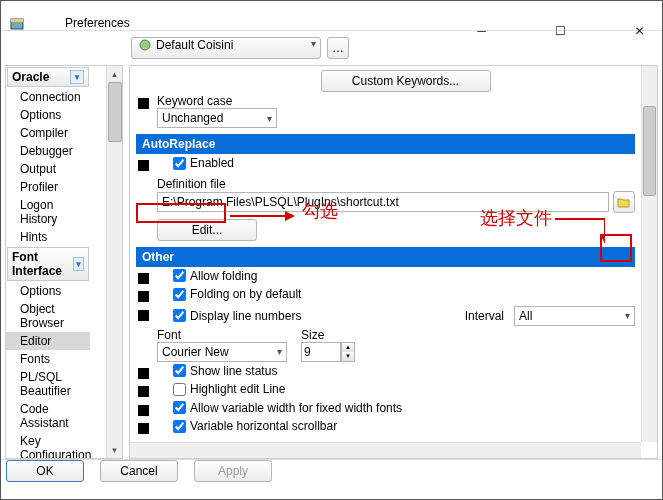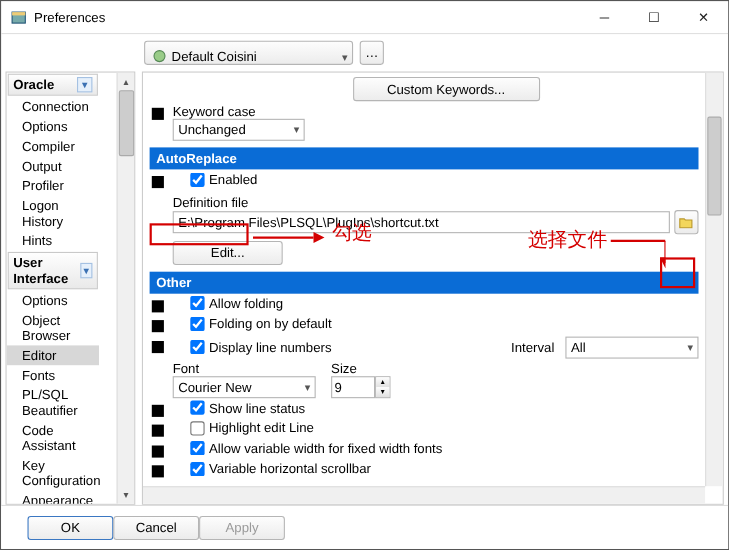--- a/index.html
+++ b/index.html
@@ -1,22 +1,22 @@
 <!DOCTYPE html>
 <html><head>
 <meta charset="utf-8">
 <style>
 * { box-sizing: border-box; font-family: "Segoe UI", Tahoma, sans-serif; font-size: 12px; }
 body { margin: 0; background: #fff; width: 663px; height: 500px; overflow: hidden; border: 1px solid #555; position: relative; }
-.titlebar { height: 30px; display: flex; align-items: center; padding: 0 0 0 8px; border-bottom: 1px solid #e0e0e0; }
+.titlebar { height: 30px; display: flex; align-items: flex-start; padding: 15px 0 0 8px; border-bottom: 1px solid #e0e0e0; gap: 34px; }
 .titlebar .icon { width: 16px; height: 16px; margin-right: 6px; }
 .titlebar .title { flex: 1; }
 .titlebar .winbtn { width: 45px; height: 30px; display: flex; align-items: center; justify-content: center; color: #222; }
 .toprow { display: flex; align-items: center; padding: 6px 10px 6px 130px; gap: 6px; }
-.combo { display: flex; align-items: flex-end; background: linear-gradient(#fdfdfd,#ececec); border: 1px solid #b5b5b5; border-radius: 3px; height: 22px; padding: 0 4px 0 6px; min-width: 190px; }
+.combo { display: flex; align-items: flex-start; background: linear-gradient(#fdfdfd,#ececec); border: 1px solid #b5b5b5; border-radius: 3px; height: 22px; padding: 0 4px 0 6px; min-width: 190px; }
 .combo .arrow { margin-left: auto; font-size: 10px; color: #555; }
 .iconbtn { width: 22px; height: 22px; border: 1px solid #b5b5b5; border-radius: 3px; background: linear-gradient(#fdfdfd,#ececec); display: flex; align-items: center; justify-content: center; }
 .body { display: flex; height: calc(100% - 30px - 34px - 40px); }
 .side { width: 118px; background: #fff; border: 1px solid #ccc; margin: 0 0 0 4px; overflow-y: hidden; position: relative; }
 .sidehdr { display: flex; align-items: center; font-weight: bold; background: linear-gradient(#fefefe,#e9e9e9); border: 1px solid #c9c9c9; margin: 1px; padding: 2px 4px; }
 .sidehdr .exp { width: 14px; height: 14px; background: #e6f0fb; border: 1px solid #a5c1e2; color: #3b71b3; display: flex; align-items: center; justify-content: center; margin-left: auto; font-size: 9px; }
 .sideitem { padding: 2px 4px 2px 14px; cursor: default; }
 .sideitem.sel { background: #d7d7d7; }
 .sidescroll { position: absolute; right: 0; top: 0; bottom: 0; width: 16px; background: #f0f0f0; border-left: 1px solid #ddd; display: flex; flex-direction: column; align-items: center; }
 .sidescroll .arr { height: 16px; display: flex; align-items: center; justify-content: center; width: 100%; font-size: 9px; color: #555; }
@@ -30,21 +30,21 @@
 .toggle { width: 11px; height: 11px; background: #000; margin: 4px 8px 0 2px; flex: none; }
 .content { flex: 1; }
 .hdrbar { background: #0a6cd6; color: #fff; font-weight: bold; padding: 3px 6px; margin: 6px 6px 2px 6px; }
 .btn { min-width: 100px; height: 22px; border: 1px solid #b5b5b5; border-radius: 3px; background: linear-gradient(#fdfdfd,#ececec); display: inline-flex; align-items: center; justify-content: center; padding: 0 10px; }
 .btn.wide { min-width: 170px; }
 .txtfield { width: 100%; height: 20px; border: 1px solid #b5b5b5; padding: 1px 4px; background: #fff; }
 label.chk { display: inline-flex; align-items: center; gap: 4px; margin-left: 16px; }
 input[type=checkbox] { margin: 0; }
 .redbox { position: absolute; border: 2px solid #d40000; pointer-events: none; }
 .redtxt { position: absolute; color: #d40000; font-size: 18px; pointer-events: none; }
-.footer { position: absolute; left: 0; right: 0; bottom: 0; height: 40px; border-top: 1px solid #ddd; display: flex; align-items: center; padding: 0 24px; background: #fff; }
+.footer { position: absolute; left: 0; right: 0; bottom: 0; height: 40px; border-top: 1px solid #ddd; display: flex; padding: 0 5px; gap: 16px; background: #fff; }
 .footer .btn { min-width: 78px; }
 .footer .btn.apply { color: #9a9a9a; }
 .sel-val { border: 1px solid #b5b5b5; height: 20px; display: flex; align-items: center; padding: 0 4px; background: #fff; }
 .sel-val .arrow { margin-left: auto; font-size: 10px; color: #555; }
 .smallfield { border: 1px solid #b5b5b5; height: 20px; width: 40px; padding: 0 2px; background: #fff; }
 .spin { display: inline-flex; flex-direction: column; border: 1px solid #b5b5b5; height: 20px; }
 .spin div { width: 12px; height: 9px; background: linear-gradient(#fdfdfd,#e0e0e0); font-size: 7px; display: flex; align-items: center; justify-content: center; }
 </style>
 </head>
 <body>
@@ -74,26 +74,27 @@
 <div class="body">
   <div class="side">
     <div id="side-content" style="margin-right:32px">
         <div class="sidehdr">
           <span>Oracle</span>
           <span class="exp">▾</span>
         </div>
         <div class="sideitem">Connection</div>
         <div class="sideitem">Options</div>
         <div class="sideitem">Compiler</div>
+        <div class="sideitem">Debugger</div>
         <div class="sideitem">Output</div>
         <div class="sideitem">Profiler</div>
         <div class="sideitem">Logon History</div>
         <div class="sideitem">Hints</div>
         <div class="sidehdr">
-          <span>User Interface</span>
+          <span>Font Interface</span>
           <span class="exp">▾</span>
         </div>
         <div class="sideitem">Options</div>
         <div class="sideitem">Object Browser</div>
         <div class="sideitem sel">Editor</div>
         <div class="sideitem">Fonts</div>
         <div class="sideitem">PL/SQL Beautifier</div>
         <div class="sideitem">Code Assistant</div>
         <div class="sideitem">Key Configuration</div>
         <div class="sideitem">Appearance</div>

